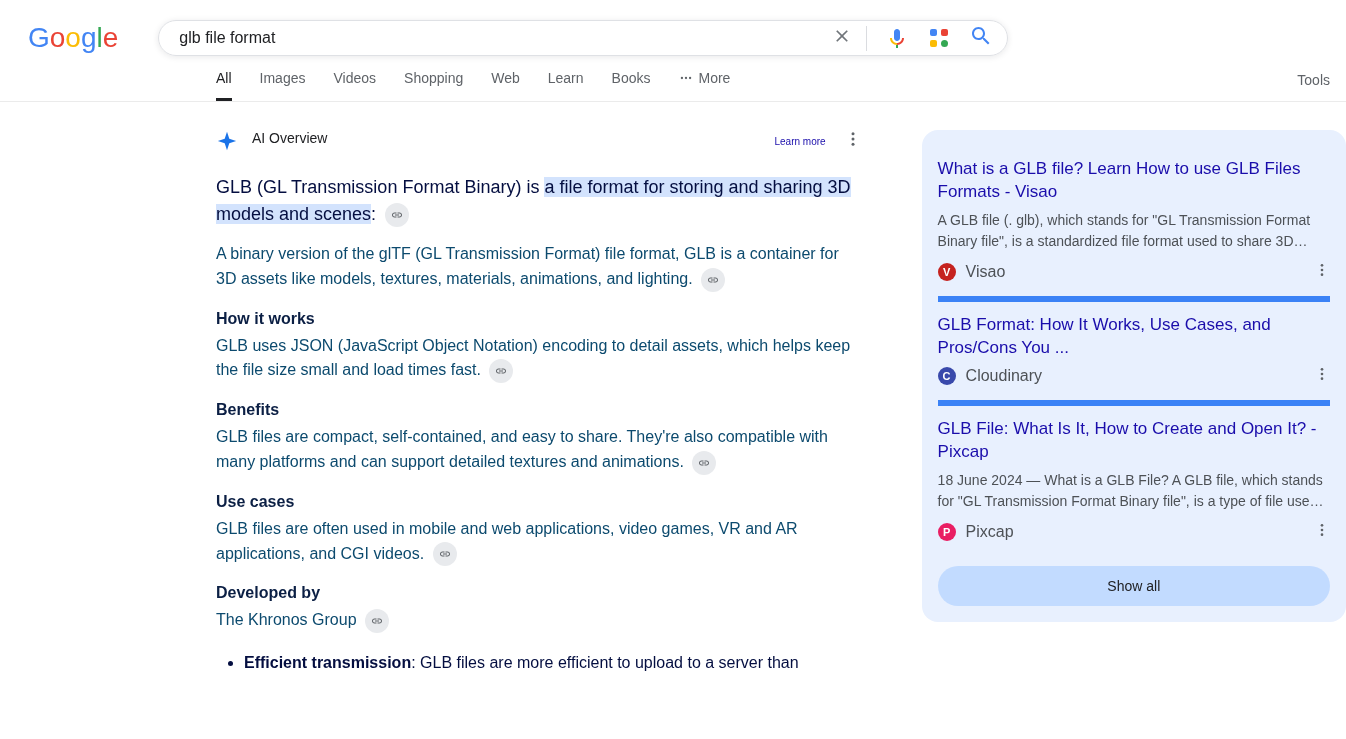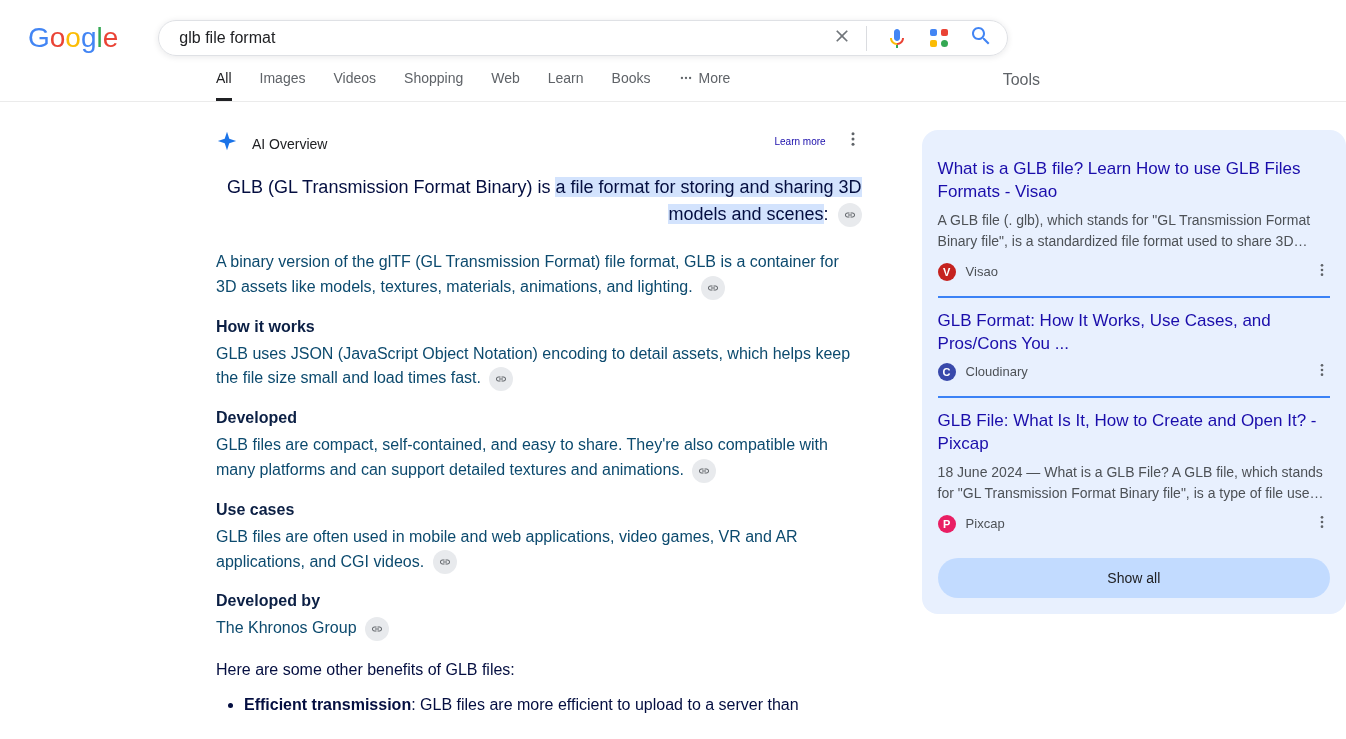--- a/index.html
+++ b/index.html
@@ -13,57 +13,57 @@
 .search-input { flex: 1; border: none; outline: none; font-size: 16px; color: #202124; }
 .search-controls { display: flex; align-items: center; gap: 18px; }
 .clear-icon { color: #70757a; cursor: pointer; font-size: 20px; padding-right: 14px; border-right: 1px solid #dadce0; }
 .voice-icon, .lens-icon { width: 24px; height: 24px; cursor: pointer; display:flex; align-items:center; justify-content:center;}
 .search-btn { color: #4285f4; cursor: pointer; }
 
 .tabs-row { display: flex; align-items: center; padding: 14px 16px 0 216px; border-bottom: 1px solid #ebebeb; gap: 28px; }
 .tab { color: #5f6368; font-size: 14px; padding: 0 0 12px 0; cursor: pointer; border-bottom: 3px solid transparent; }
 .tab.active { color: #202124; border-bottom-color: #202124; font-weight: 400; }
 .more-tab { display: flex; align-items: center; gap: 6px; text-align: right; }
-.tools { margin-left: auto; margin-right: 290px; color: #5f6368; font-size: 16px; cursor:pointer; padding-bottom: 12px;}
+.tools { margin-left: auto; color: #5f6368; font-size: 14px; cursor:pointer; padding-bottom: 12px;}
 
 .main { display: flex; padding: 28px 0 0 216px; gap: 60px; align-items: flex-start; }
 .left-col { width: 648px; }
 .right-col { width: 426px; }
 
 .ai-header { display: flex; align-items: center; justify-content: space-between; margin-bottom: 22px; }
-.ai-title-wrap { display: flex; align-items: flex-end; gap: 14px; }
+.ai-title-wrap { display: flex; align-items: flex-start; gap: 14px; }
 .sparkle { width: 22px; height: 22px; }
 .ai-title { font-size: 14px; color: #202124; }
 .learn-more { color: #1a0dab; font-size: 10px; cursor: pointer; }
 .ai-menu-dots { margin-left: 18px; color: #5f6368; cursor: pointer; }
 .ai-header-right { display:flex; align-items:center; }
 
 .ai-body { color: #040e40; }
-.ai-intro { font-size: 18px; line-height: 1.5; margin-bottom: 22px; text-align: right; }
+.ai-intro { font-size: 18px; line-height: 1.5; margin-bottom: 14px; }
 .highlight { background: #d3e3fd; }
 .link-chip { display: inline-flex; align-items:center; justify-content:center; width: 24px; height: 24px; background: #e8eaed; border-radius: 12px; vertical-align: middle; margin-left: 4px; cursor:pointer;}
 .link-chip svg { width:12px; height:12px; }
 
 .section { margin-bottom: 18px; }
 .section h4 { font-size: 16px; font-weight: 700; color: #0b1f44; margin-bottom: 6px; }
 .section p { font-size: 16px; color: #0c4a6e; line-height: 1.55; }
 
 .other-benefits { font-size: 16px; margin-top: 20px; margin-bottom: 14px; }
 .bullet-list { padding-left: 28px; }
 .bullet-list li { font-size: 16px; line-height: 1.55; margin-bottom: 6px; }
 
 .right-box { background: #e8f0fe; border-radius: 16px; padding: 16px; }
-.result-card { padding: 12px 0 14px 0; border-bottom: 2px solid #3b82f6; }
+.result-card { padding: 12px 0 14px 0; border-bottom: 6px solid #3b82f6; }
 .result-card:last-of-type { border-bottom: none; }
 .result-title { color: #1a0dab; font-size: 17px; line-height: 1.35; margin-bottom: 6px; cursor:pointer; }
 .result-snippet { color: #4d5156; font-size: 14px; line-height: 1.5; margin-bottom: 10px; }
 .result-src { display: flex; align-items: center; justify-content: space-between; }
 .src-left { display: flex; align-items: center; gap: 10px; }
 .favicon { width: 18px; height: 18px; border-radius: 50%; display:flex; align-items:center; justify-content:center; font-size:11px; font-weight:bold; color:#fff; }
-.src-name { color: #4d5156; font-size: 13px; text-align: right; }
+.src-name { color: #4d5156; font-size: 16px; text-align: right; }
 .card-dots { color: #5f6368; cursor: pointer; }
 .show-all { display: block; width: 100%; background: #c2dbff; border: none; color: #202124; font-size: 14px; padding: 12px 0; border-radius: 22px; margin-top: 10px; cursor: pointer; text-align:center;}
 </style>
 </head>
 <body>
 
 <div class="header">
   <div class="logo">
     <span style="color:#4285F4">G</span>
       <span style="color:#EA4335">o</span>
@@ -160,21 +160,21 @@
           </div>
           <div class="section">
             <h4>How it works</h4>
             <p>GLB uses JSON (JavaScript Object Notation) encoding to detail assets, which helps keep the file size small and load times fast. <span class="link-chip">
                 <svg viewBox="0 0 24 24">
                   <path fill="#5f6368" d="M3.9 12c0-1.71 1.39-3.1 3.1-3.1h4V7H7c-2.76 0-5 2.24-5 5s2.24 5 5 5h4v-1.9H7c-1.71 0-3.1-1.39-3.1-3.1zM8 13h8v-2H8v2zm9-6h-4v1.9h4c1.71 0 3.1 1.39 3.1 3.1s-1.39 3.1-3.1 3.1h-4V17h4c2.76 0 5-2.24 5-5s-2.24-5-5-5z"></path>
                 </svg>
               </span></p>
           </div>
           <div class="section">
-            <h4>Developed</h4>
+            <h4>Benefits</h4>
             <p>GLB files are compact, self-contained, and easy to share. They're also compatible with many platforms and can support detailed textures and animations. <span class="link-chip">
                 <svg viewBox="0 0 24 24">
                   <path fill="#5f6368" d="M3.9 12c0-1.71 1.39-3.1 3.1-3.1h4V7H7c-2.76 0-5 2.24-5 5s2.24 5 5 5h4v-1.9H7c-1.71 0-3.1-1.39-3.1-3.1zM8 13h8v-2H8v2zm9-6h-4v1.9h4c1.71 0 3.1 1.39 3.1 3.1s-1.39 3.1-3.1 3.1h-4V17h4c2.76 0 5-2.24 5-5s-2.24-5-5-5z"></path>
                 </svg>
               </span></p>
           </div>
           <div class="section">
             <h4>Use cases</h4>
             <p>GLB files are often used in mobile and web applications, video games, VR and AR applications, and CGI videos. <span class="link-chip">
                 <svg viewBox="0 0 24 24">
@@ -185,21 +185,20 @@
           <div class="section">
             <h4>Developed by</h4>
             <p>The Khronos Group <span class="link-chip">
                 <svg viewBox="0 0 24 24">
                   <path fill="#5f6368" d="M3.9 12c0-1.71 1.39-3.1 3.1-3.1h4V7H7c-2.76 0-5 2.24-5 5s2.24 5 5 5h4v-1.9H7c-1.71 0-3.1-1.39-3.1-3.1zM8 13h8v-2H8v2zm9-6h-4v1.9h4c1.71 0 3.1 1.39 3.1 3.1s-1.39 3.1-3.1 3.1h-4V17h4c2.76 0 5-2.24 5-5s-2.24-5-5-5z"></path>
                 </svg>
               </span></p>
           </div>
         </div>
 
-      <p class="other-benefits">Here are some other benefits of GLB files:</p>
       <ul class="bullet-list" id="bullets-container">
           <li><strong>Efficient transmission</strong>: GLB files are more efficient to upload to a server than</li>
         </ul>
     </div>
   </div>
 
   <div class="right-col">
     <div class="right-box">
       <div id="cards-container">
           <div class="result-card">

